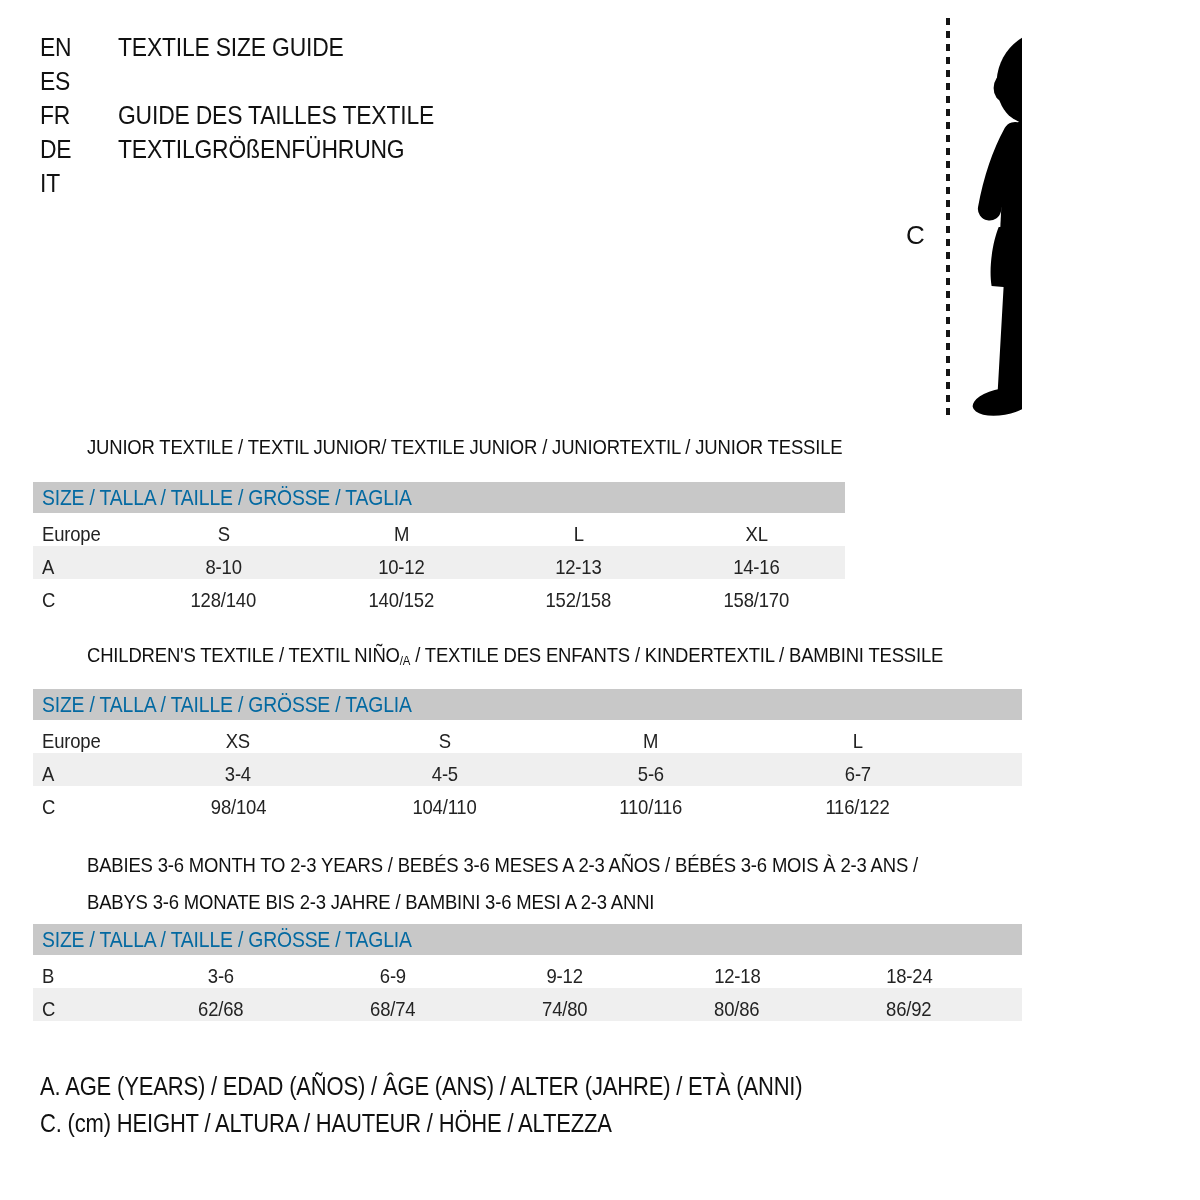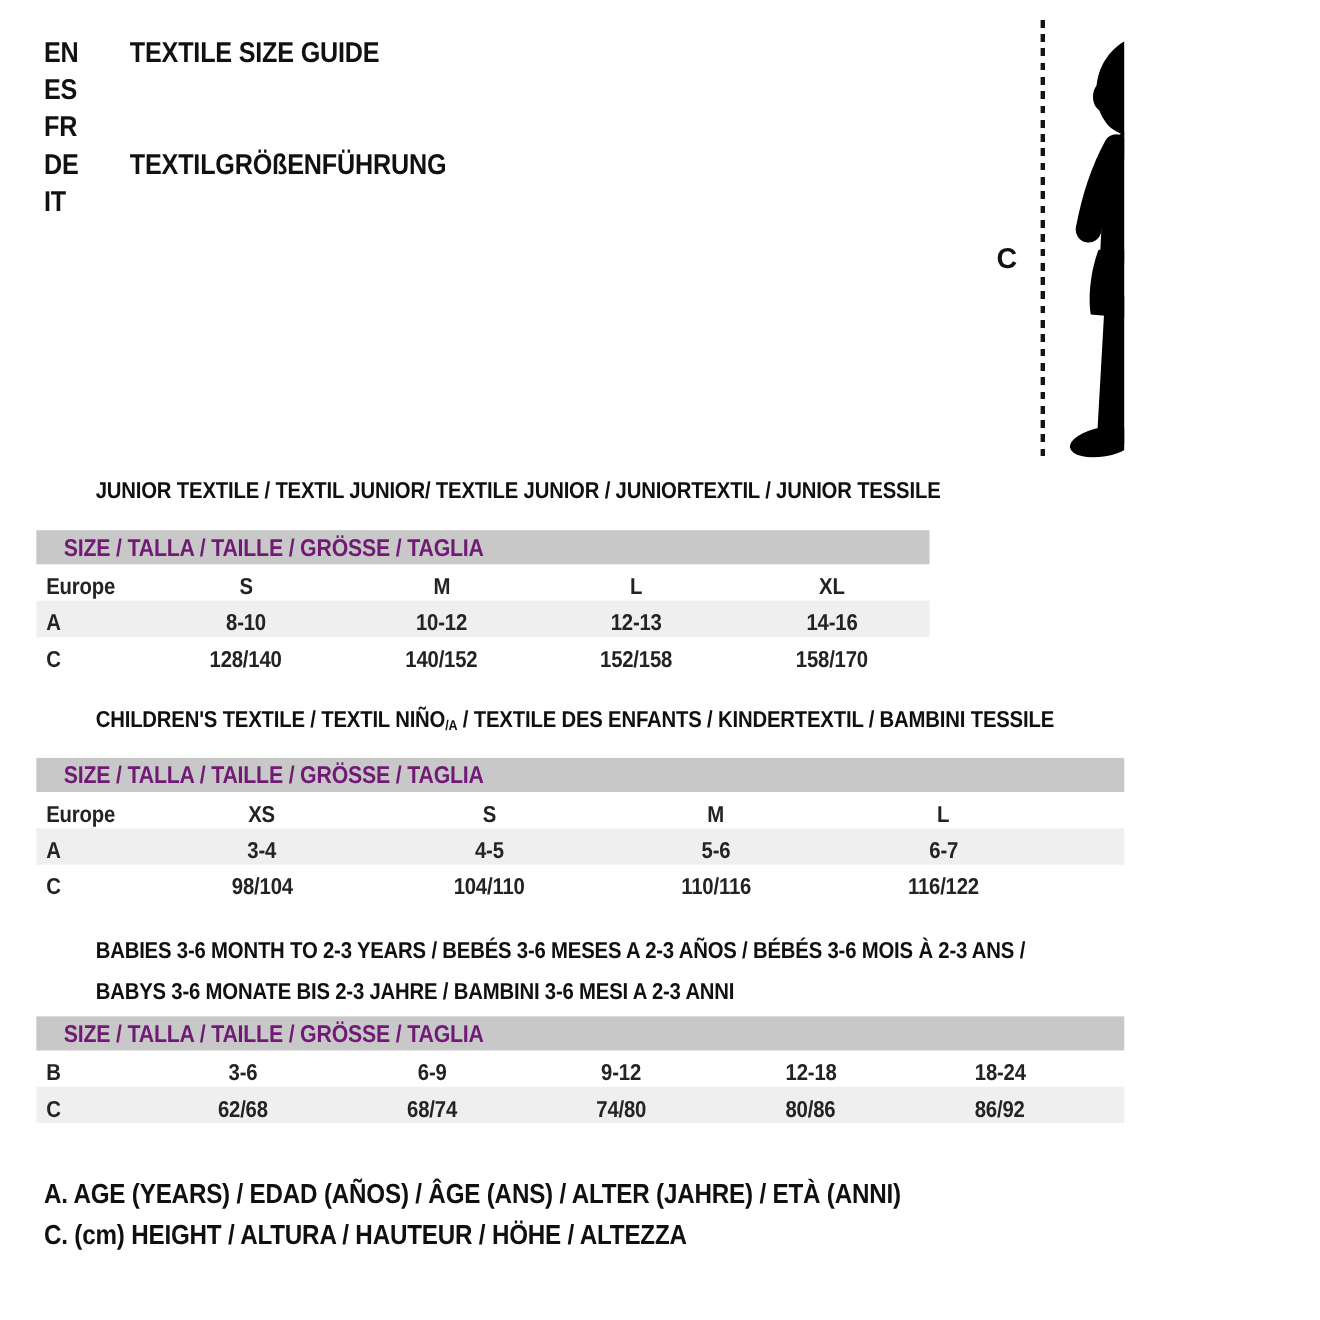--- a/index.html
+++ b/index.html
@@ -4,41 +4,41 @@
 <style>
   :root{
     --background:#ffffff;
     --text:#161616;
     --table-header-bg:#c8c8c8;
     --row-alt-bg:#efefef;
     --silhouette:#000000;
   }
   *{margin:0;padding:0;box-sizing:border-box;}
   body{background:var(--background);font-family:"Liberation Sans",sans-serif;color:var(--text);}
-  .page{position:relative;width:1022px;height:1200px;background:var(--background);overflow:hidden;font-weight:700;}
+  .page{position:relative;width:1022px;height:1200px;background:var(--background);overflow:hidden;font-weight:400;}
   .cx{display:inline-block;transform:scaleX(0.88);transform-origin:0 50%;white-space:nowrap;letter-spacing:-0.2px;}
   .cxc{display:inline-block;transform:scaleX(0.88);transform-origin:50% 50%;white-space:nowrap;letter-spacing:-0.2px;}
 
   
   .lang-block{position:absolute;left:40px;top:30px;}
   .lang-row{display:flex;line-height:34px;font-size:26px;color:#111;}
   .lang-code{width:78px;flex:0 0 78px;}
 
   
   .measure-line{position:absolute;left:946px;top:18px;width:4px;height:400px;
     background:repeating-linear-gradient(to bottom,#141414 0 7px,transparent 7px 13px);}
   .measure-label{position:absolute;left:906px;top:220px;font-size:26px;color:#111;}
   .silhouette{position:absolute;left:962px;top:24px;}
 
   
   .sec-title{position:absolute;left:40px;font-size:21px;color:#101010;line-height:25px;margin-left:47px;}
   .subsm{font-size:13px;vertical-align:-0.22em;}
   .size-table{position:absolute;left:33px;}
   .size-bar{background:var(--table-header-bg);height:31px;display:flex;align-items:center;
-    padding-left:25px;font-size:22px;color:#701a75;}
+    padding-left:9px;font-size:22px;color:#0369a1;}
   .trow{display:flex;height:33px;align-items:flex-end;font-size:21px;color:#232323;}
   .trow.shaded{background:var(--row-alt-bg);}
   .trow .lbl{width:102px;flex:0 0 102px;padding-left:9px;}
   .trow .val{flex:1;text-align:center;}
 
   
   .legend{position:absolute;left:40px;top:1068px;}
   .legend-line{font-size:25px;line-height:37px;color:#101010;}
 </style>
 </head>
@@ -49,20 +49,21 @@
   <div class="lang-block">
     <div class="lang-row">
       <span class="lang-code"><span class="cx">EN</span></span>
       <span><span class="cx">TEXTILE SIZE GUIDE</span></span>
     </div>
     <div class="lang-row">
       <span class="lang-code"><span class="cx">ES</span></span>
     </div>
     <div class="lang-row">
       <span class="lang-code"><span class="cx">FR</span></span>
+      <span><span class="cx">GUIDE DES TAILLES TEXTILE</span></span>
     </div>
     <div class="lang-row">
       <span class="lang-code"><span class="cx">DE</span></span>
       <span><span class="cx">TEXTILGRÖßENFÜHRUNG</span></span>
     </div>
     <div class="lang-row">
       <span class="lang-code"><span class="cx">IT</span></span>
     </div>
   </div>
 

